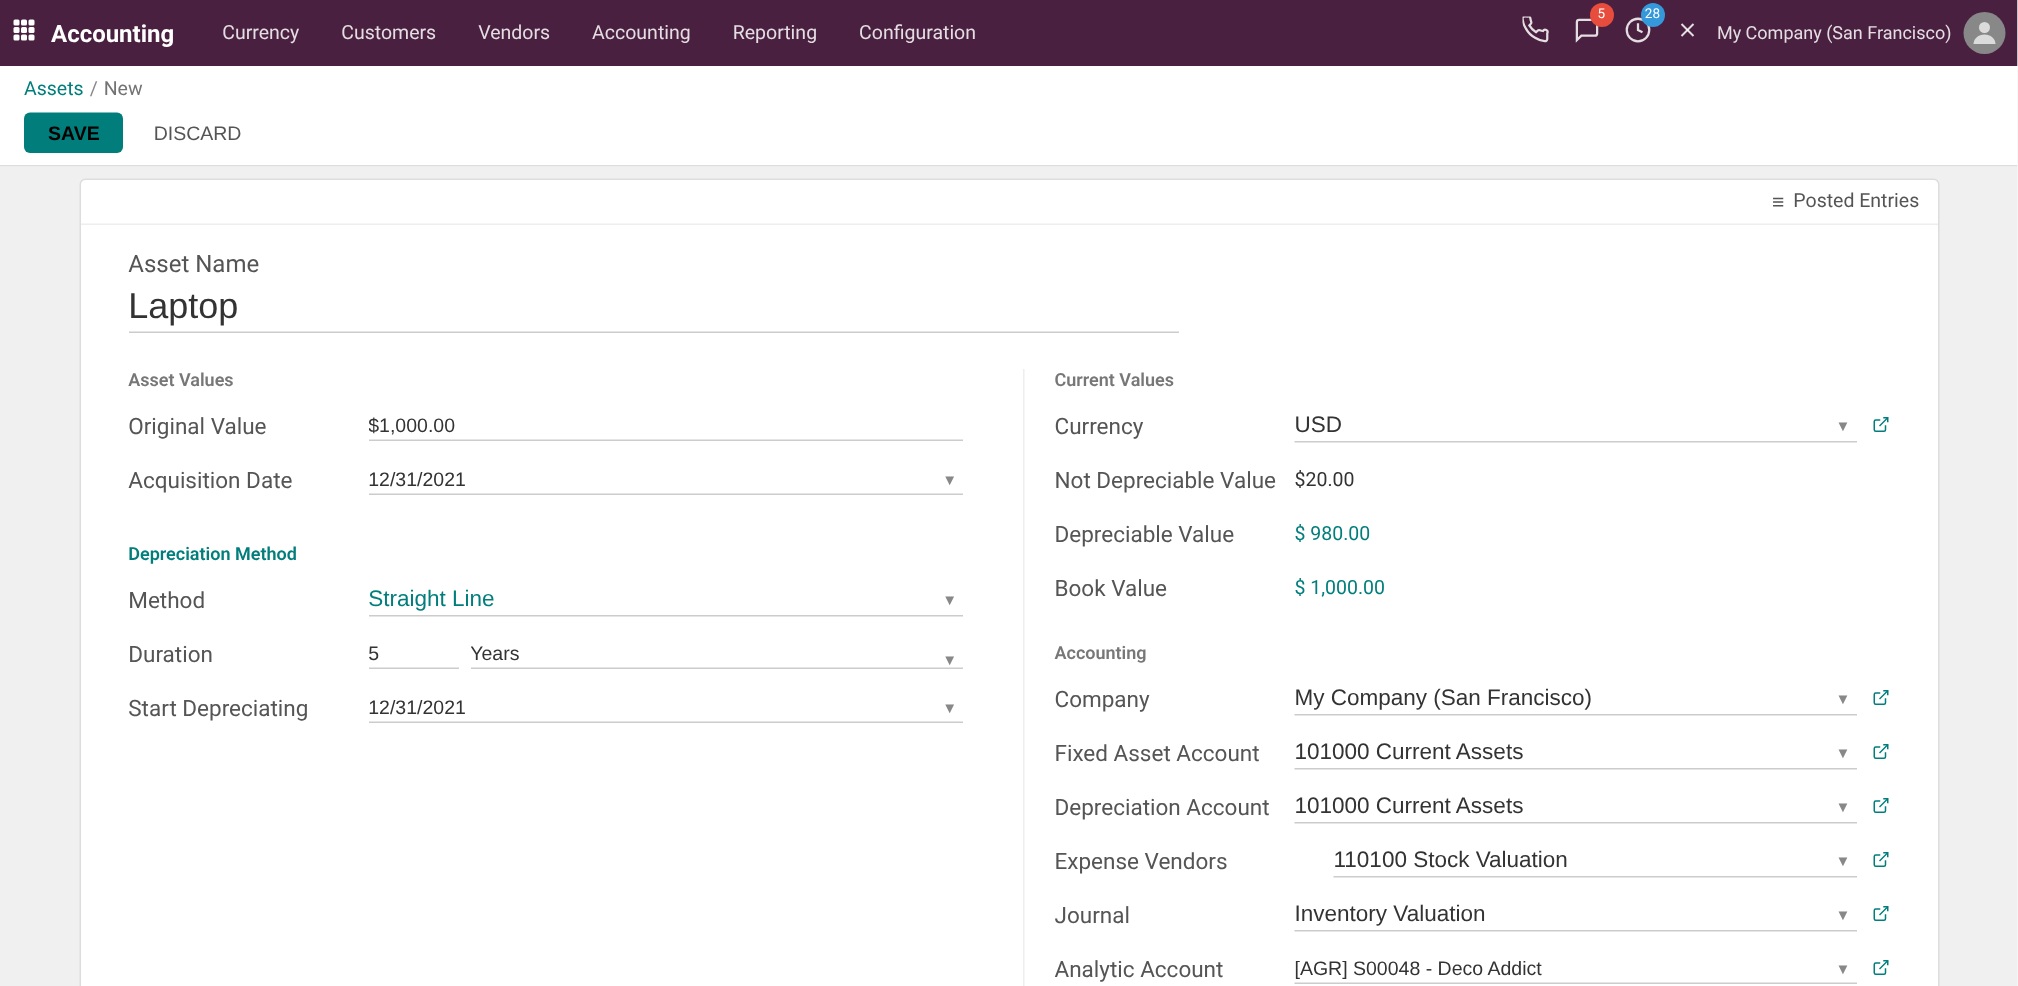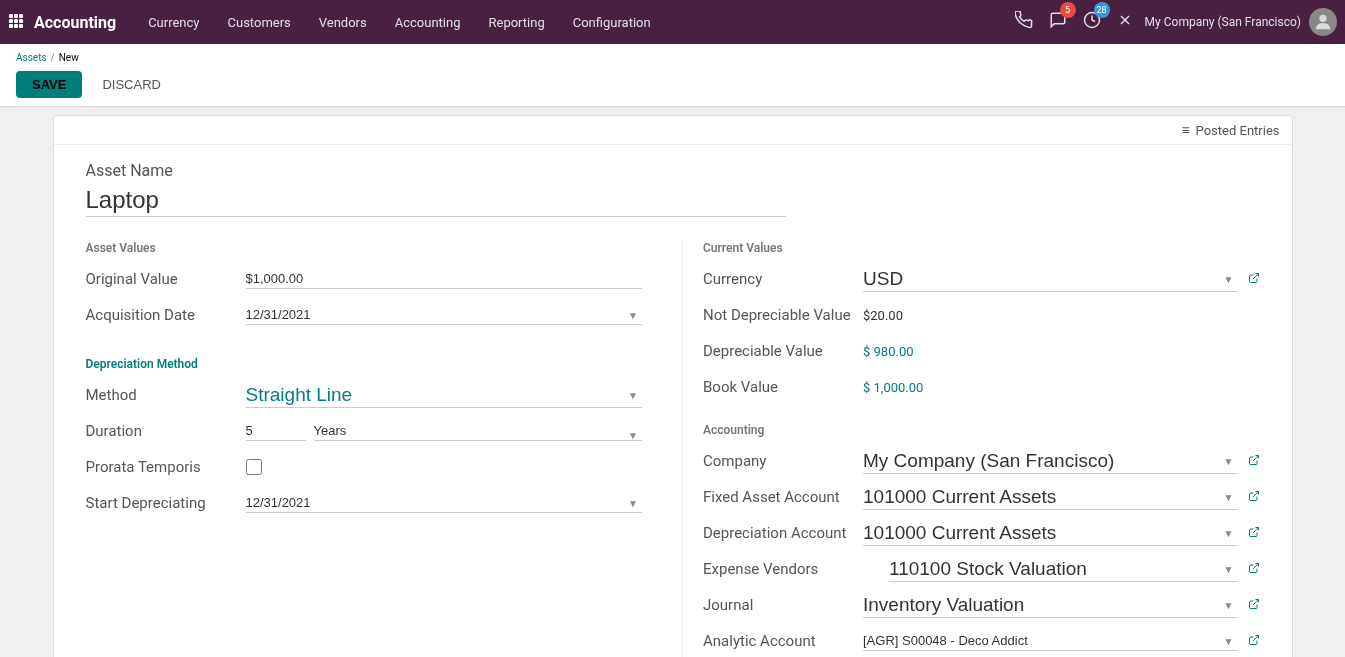--- a/index.html
+++ b/index.html
@@ -31,24 +31,24 @@
     .badge-blue { background: #3498db; text-align: right; }
     .topnav-company { font-size: 12px; color: rgba(255,255,255,0.85); }
     .avatar { width: 28px; height: 28px; border-radius: 50%; background: #888; overflow: hidden; display: flex; align-items: center; justify-content: center; color: #fff; font-size: 11px; }
 
     
     .page-header {
       background: #fff;
       padding: 8px 16px;
       border-bottom: 1px solid #ddd;
     }
-    .breadcrumb { display: flex; align-items: center; gap: 4px; font-size: 10px; margin-bottom: 8px; }
+    .breadcrumb { display: flex; align-items: center; gap: 4px; font-size: 13px; margin-bottom: 8px; }
     .breadcrumb-link { color: #017e7c; cursor: pointer; }
     .breadcrumb-sep { color: #888; }
-    .breadcrumb-current { color: #000000; }
+    .breadcrumb-current { color: #737373; }
     .btn-group { display: flex; gap: 8px; }
     .btn-save {
       background: #017e7c;
       color: #000000;
       border: none;
       padding: 6px 16px;
       border-radius: 4px;
       cursor: pointer;
       font-size: 13px;
       font-weight: 600;
@@ -158,21 +158,21 @@
       position: relative;
       flex: 1;
       display: flex;
       align-items: center;
     }
     .select-wrap select {
       width: 100%;
       border: none;
       border-bottom: 1px solid #ccc;
       outline: none;
-      font-size: 19px;
+      font-size: 15px;
       color: #017e7c;
       padding: 2px 20px 2px 0;
       background: transparent;
       cursor: pointer;
       appearance: none;
     }
     .select-arrow {
       position: absolute;
       right: 4px;
       color: #888;
@@ -369,26 +369,20 @@
                 <select>
                   <option>Years</option>
                   <option>Months</option>
                 </select>
                 <span class="select-arrow">▼</span>
               </div>
             </div>
           </div>
         </div>
 
-        <div class="field-row">
-          <div class="field-name">Prorata Temporis</div>
-          <div class="field-value">
-            <input type="checkbox" class="checkbox-field" style="">
-          </div>
-        </div>
 
         <div class="field-row">
           <div class="field-name">Start Depreciating</div>
           <div class="field-value">
             <div class="select-wrap">
               <input type="text" class="field-input" value="12/31/2021" style="">
               <span class="select-arrow">▼</span>
             </div>
           </div>
         </div>

